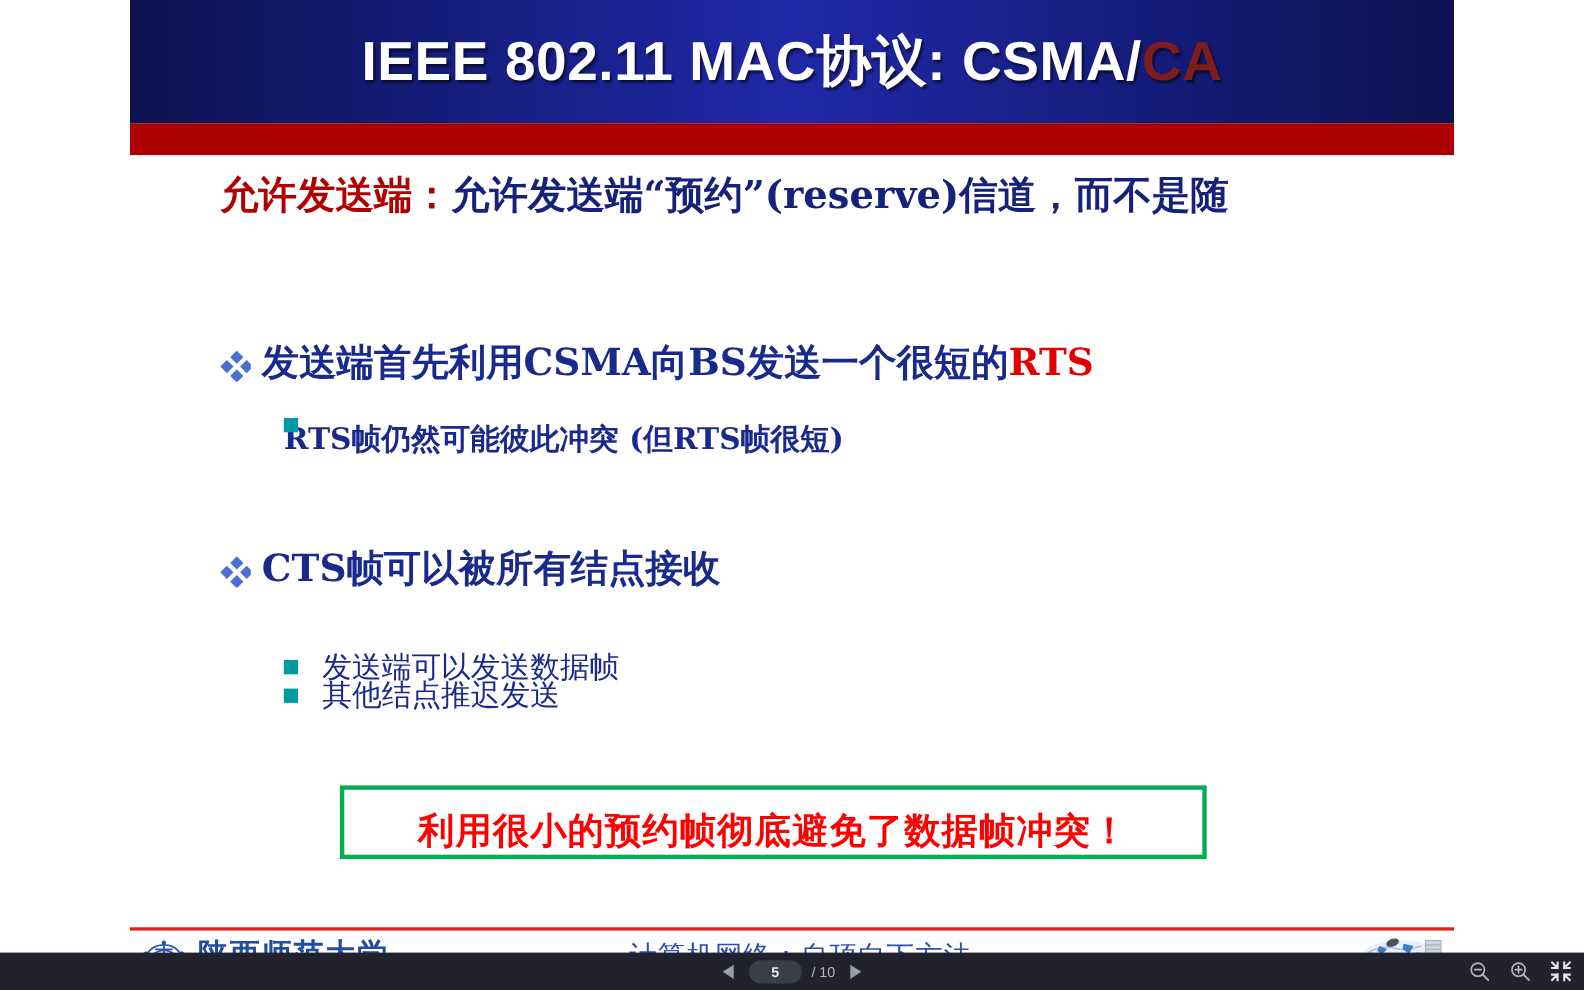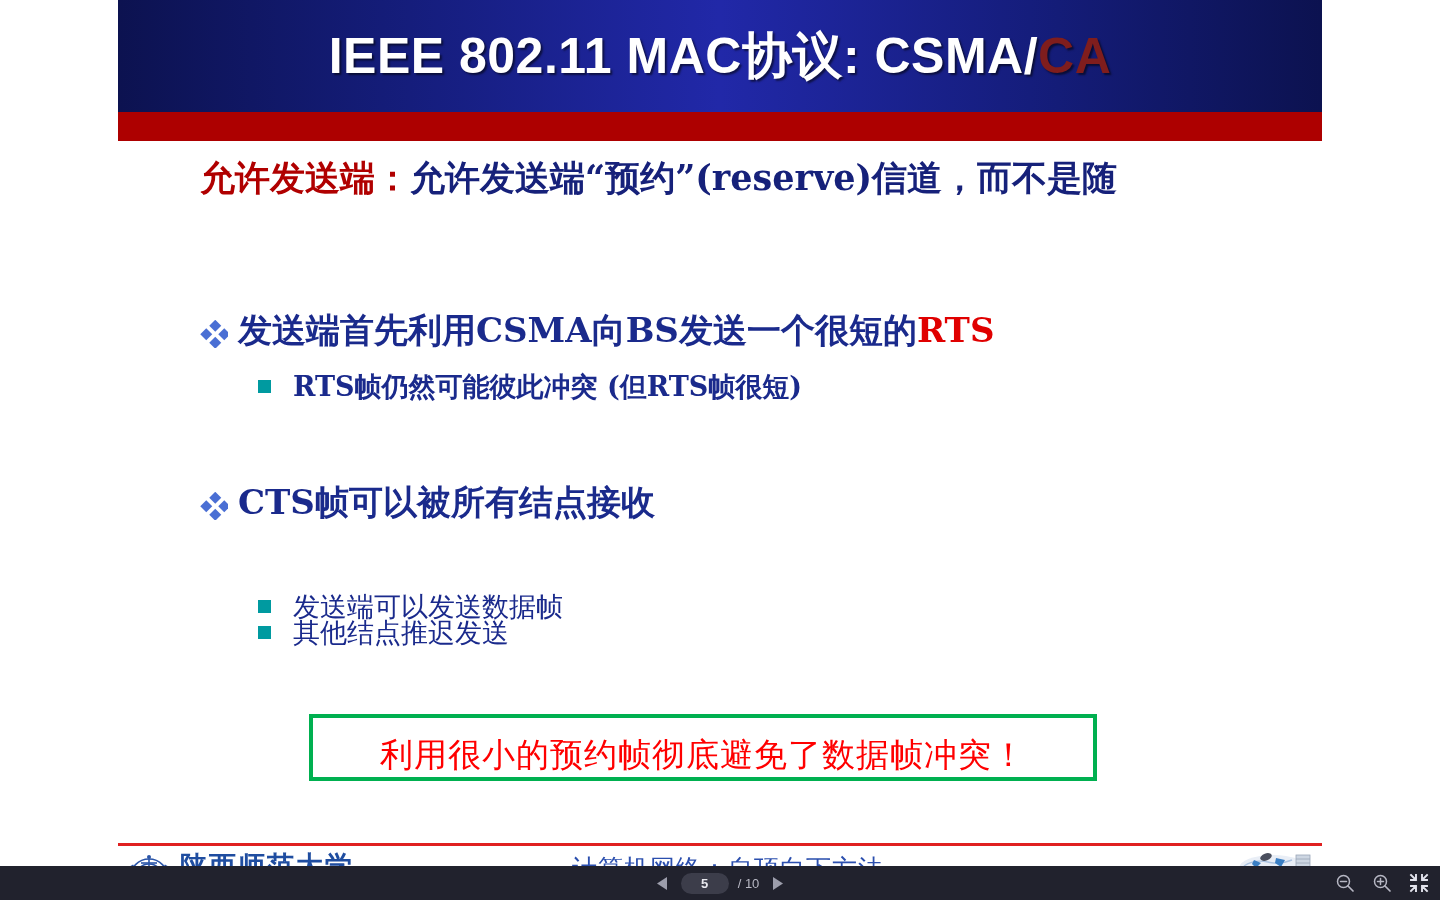--- a/index.html
+++ b/index.html
@@ -156,21 +156,21 @@
     width: 780px;
     height: 59px;
     border: 4px solid #00b050;
     background: #ffffff;
     display: flex;
     align-items: center;
     justify-content: center;
   }
   .callout-text {
     font-family: "DejaVu Serif", "Liberation Serif", serif;
-    font-weight: normal;
+    font-weight: bold;
     font-size: 33px;
     color: #ff0000;
     white-space: nowrap;
     letter-spacing: 1px;
     margin-top: 16px;
   }
 
   
   .footer-rule {
     position: absolute;
@@ -314,29 +314,29 @@
             <rect x="2" y="10" width="8.5" height="8.5" transform="rotate(45 6.25 14.25)" fill="#4a6fd4"></rect>
             <rect x="20" y="10" width="8.5" height="8.5" transform="rotate(45 24.25 14.25)" fill="#4a6fd4"></rect>
             <rect x="11" y="18.5" width="8.5" height="8.5" transform="rotate(45 15.25 22.75)" fill="#4a6fd4"></rect>
           </svg>
         </span>
         <span class="b1-text">
           <span>发送端首先利用CSMA向BS发送一个很短的</span><span class="hl-red">RTS</span><br>
         </span>
       </div>
 
-      <div class="bullet2 bold" style="top:228px;">
+      <div class="bullet2 bold" style="top:228px;flex-direction:column;">
         <span class="b2-marker">
             <span class="b2-square"></span>
           </span>
         <span class="b2-text">RTS帧仍然可能彼此冲突 (但RTS帧很短)</span>
       </div>
 
 
-      <div class="bullet1" style="top:339px;">
+      <div class="bullet1" style="top:354px;">
         <span class="b1-marker">
           <svg width="28" height="28" viewBox="0 0 28 28">
             <rect x="11" y="1.5" width="8.5" height="8.5" transform="rotate(45 15.25 5.75)" fill="#4a6fd4"></rect>
             <rect x="2" y="10" width="8.5" height="8.5" transform="rotate(45 6.25 14.25)" fill="#4a6fd4"></rect>
             <rect x="20" y="10" width="8.5" height="8.5" transform="rotate(45 24.25 14.25)" fill="#4a6fd4"></rect>
             <rect x="11" y="18.5" width="8.5" height="8.5" transform="rotate(45 15.25 22.75)" fill="#4a6fd4"></rect>
           </svg>
         </span>
         <span class="b1-text">CTS帧可以被所有结点接收</span>
       </div>

